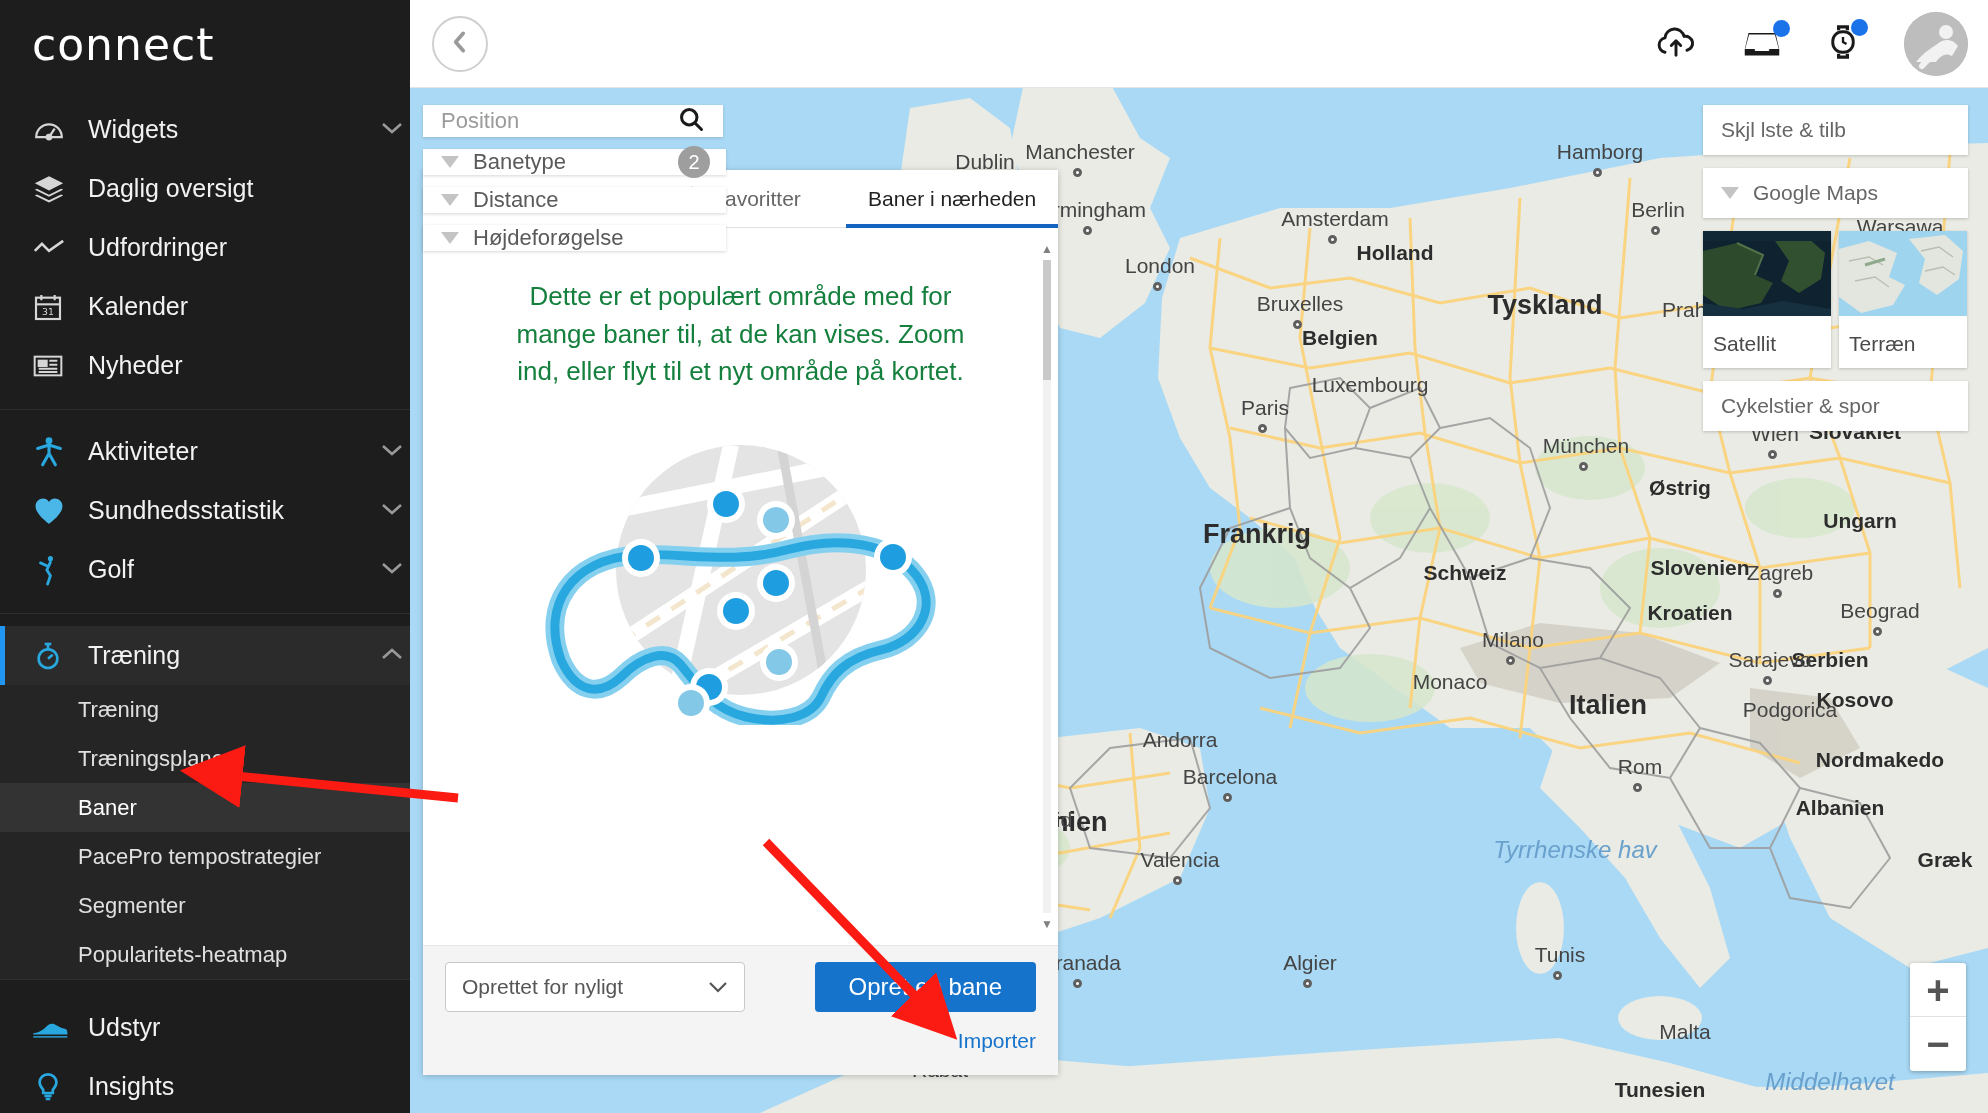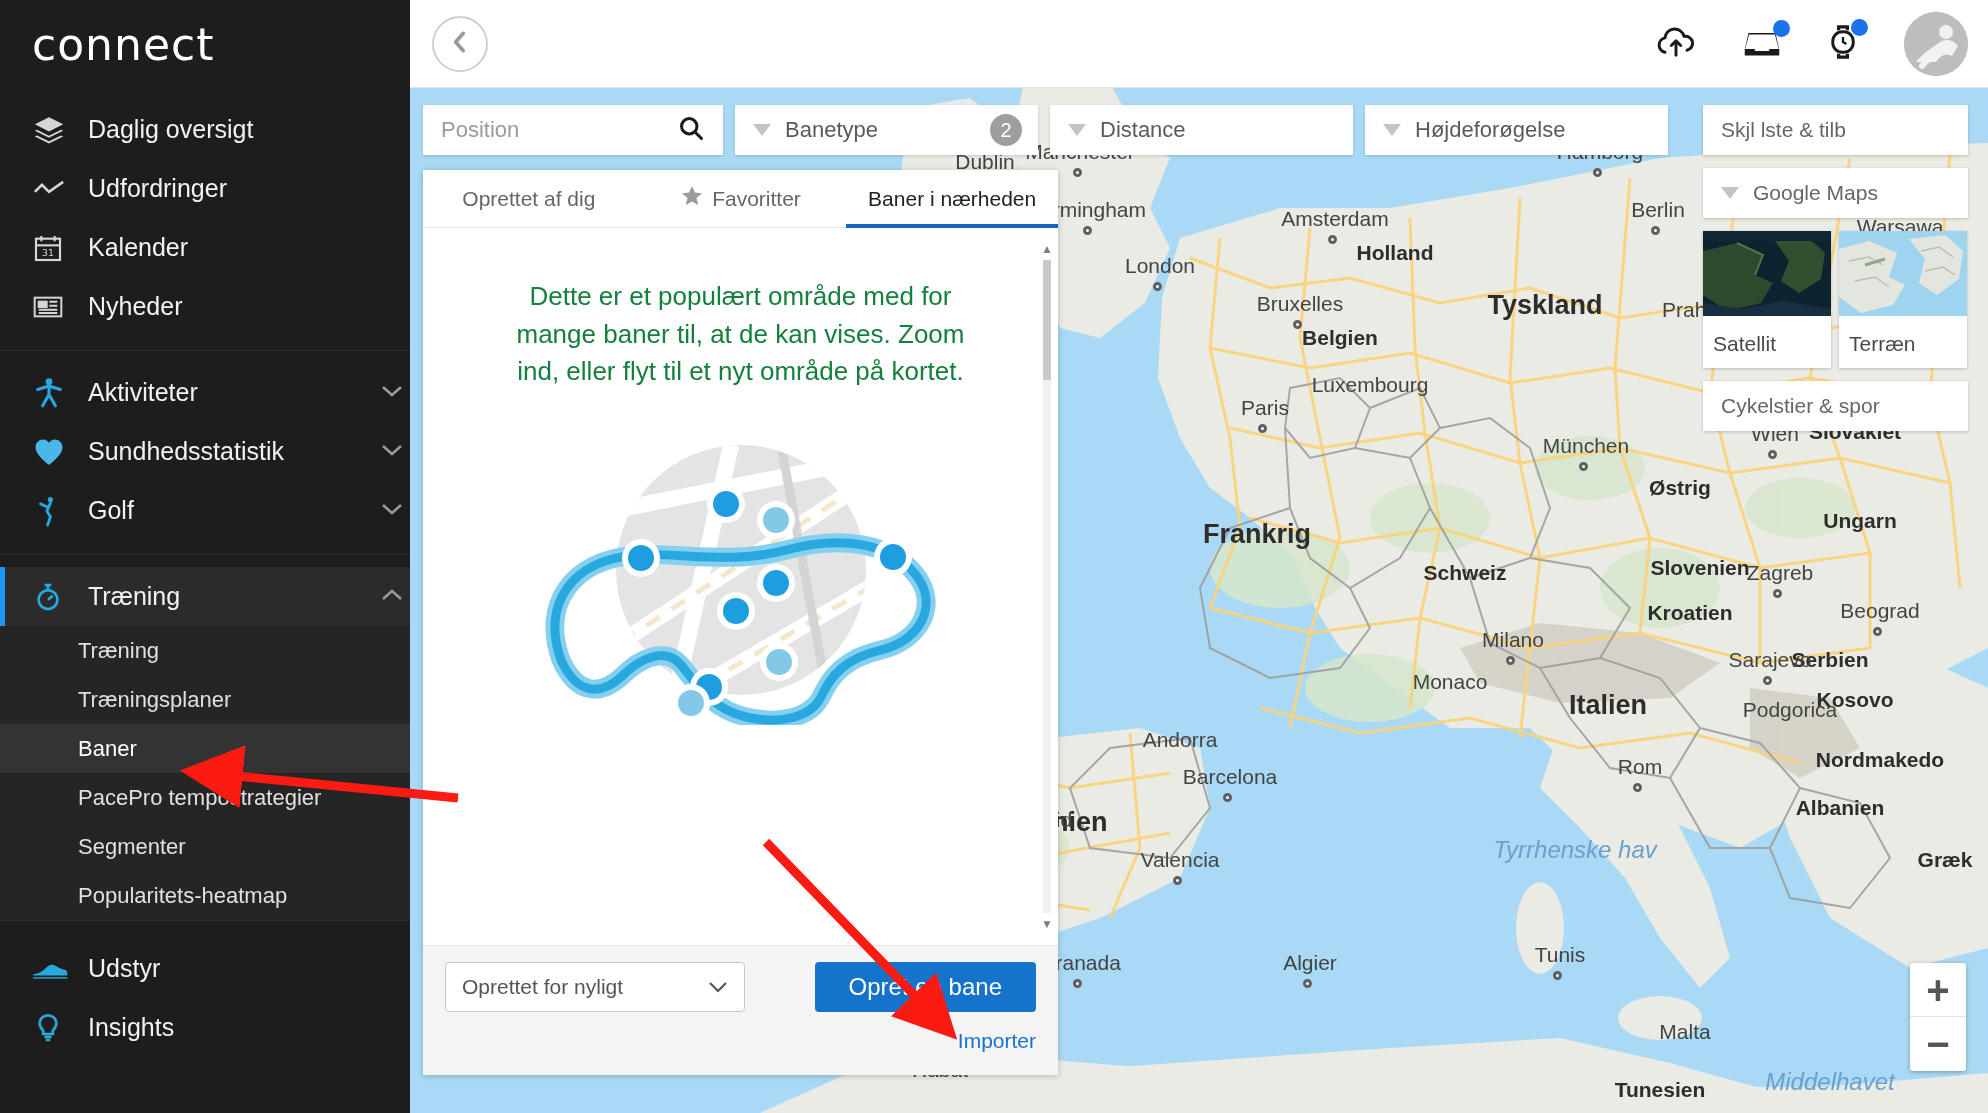--- a/index.html
+++ b/index.html
@@ -112,21 +112,21 @@
   .mlabel.sea { color: #6aa0cc; font-size: 24px; font-style: italic; }
   .citydot {
     position: absolute; width: 9px; height: 9px; border-radius: 50%;
     border: 3px solid #5f5f5f; background: #fff;
   }
 
   
   .filterbar {
     position: absolute; left: 423px; top: 105px;
     width: 1550px; height: 50px;
-    display: flex; gap: 12px; z-index: 30;
+    display: flex; gap: 12px; z-index: 30; flex-direction: column;
   }
   .filt {
     background: #fff; height: 50px;
     display: flex; align-items: center;
     padding: 0 18px; position: relative;
     box-shadow: 0 1px 3px rgba(0,0,0,.16);
     cursor: pointer;
   }
   .filt-pos { width: 300px; }
   .filt-type { width: 303px; }
@@ -252,20 +252,35 @@
 <body>
 
 <div id="root">
 
   <div class="sidebar">
     <div class="brand">
       <span class="brand-text">connect</span>
     </div>
 
     <div class="nav-group">
+      <div class="nav-item">
+        <span class="nav-ico">
+          <svg width="34" height="34" viewBox="0 0 24 24" fill="none" stroke="#d6d6d6" stroke-width="1.6">
+            <path d="M3 17a9 9 0 0 1 18 0z"></path>
+              <circle cx="12" cy="17" r="1.6" fill="#d6d6d6"></circle>
+            <path d="M12 17 L16 11" stroke-width="1.6"></path>
+          </svg>
+        </span>
+        <span class="nav-label">Widgets</span>
+        <span class="nav-caret">
+          <svg width="22" height="14" viewBox="0 0 22 14">
+              <path d="M2 3 L11 11 L20 3" stroke="#9a9a9a" stroke-width="2.6" fill="none"></path>
+            </svg>
+        </span>
+      </div>
 
       <div class="nav-item">
         <span class="nav-ico">
           <svg width="34" height="34" viewBox="0 0 24 24" fill="#d6d6d6">
             <path d="M12 3 L22 8 L12 13 L2 8 Z"></path>
               <path d="M12 16 L3.5 11.8 L2 12.5 L12 17.5 L22 12.5 L20.5 11.8 Z"></path>
             <path d="M12 20 L3.5 15.8 L2 16.5 L12 21.5 L22 16.5 L20.5 15.8 Z"></path>
           </svg>
         </span>
         <span class="nav-label">Daglig oversigt</span>

